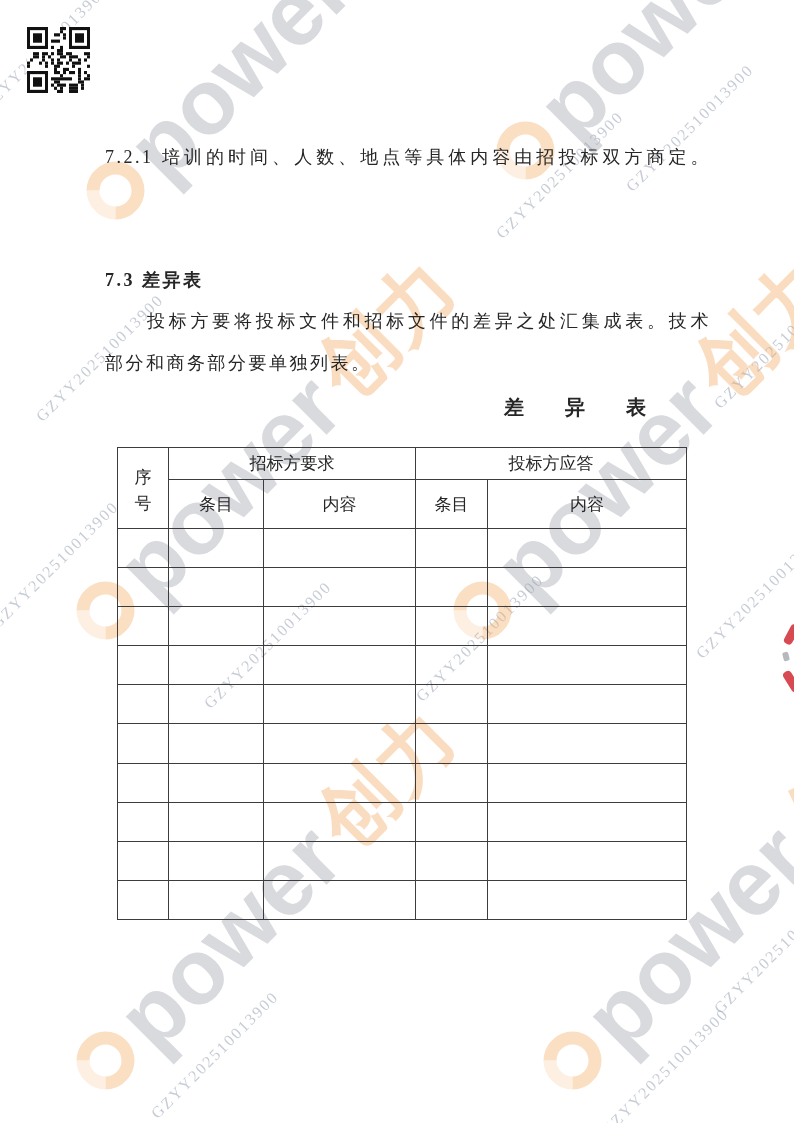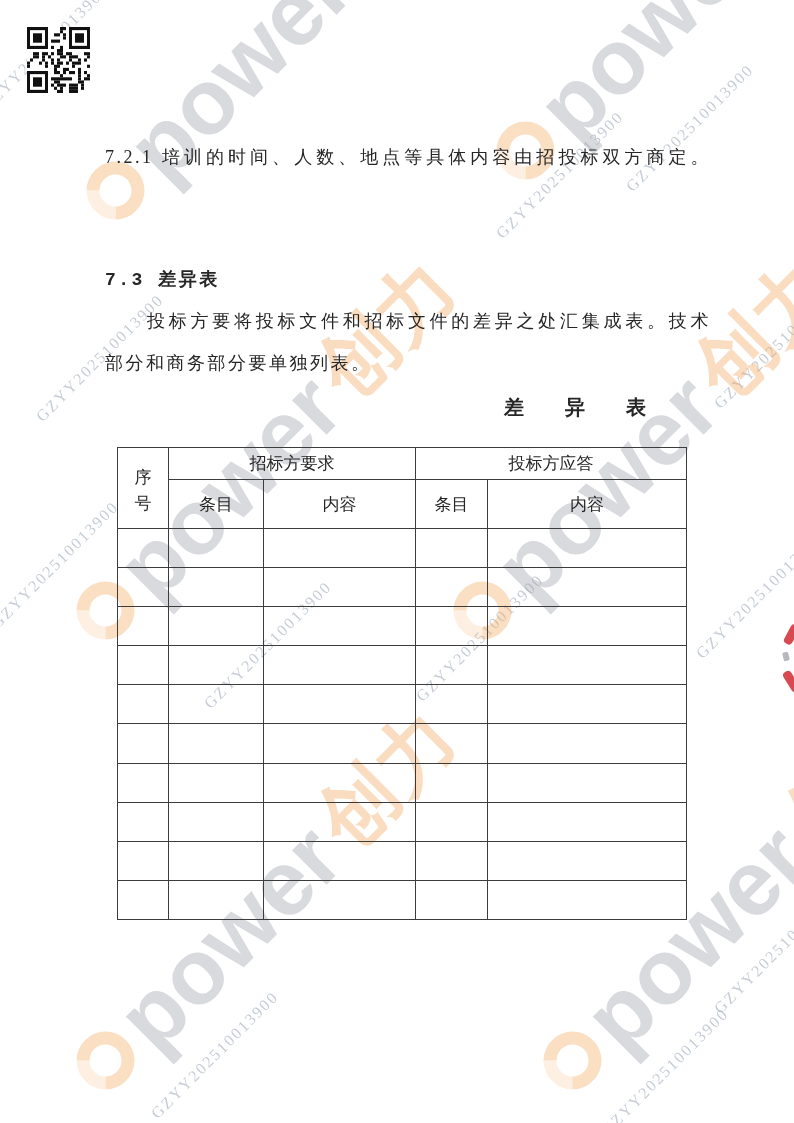--- a/index.html
+++ b/index.html
@@ -36,21 +36,21 @@
   .wm-logo .o{font-weight:bold;font-size:78px;line-height:1;}
   
   .qr{position:absolute;left:27px;top:27px;z-index:2;}
   
   .content{position:absolute;inset:0;z-index:1;}
   .tline{
     position:absolute;left:105px;width:606px;margin:0;
     font-size:18px;letter-spacing:2.5px;line-height:26px;
   }
   .fill{text-align:justify;text-align-last:justify;}
-  .bold{font-weight:bold;font-family:Liberation Mono, monospace;}
+  .bold{font-weight:bold;}
   .indent{text-indent:42px;}
   .tbl-title{
     position:absolute;left:117px;top:394px;width:569px;margin:0;
     transform:translateX(-30px);
     text-align:right;font-size:20px;font-weight:bold;
     letter-spacing:10px;word-spacing:16px;
   }
   
   table.diff{
     position:absolute;left:117px;top:447px;

